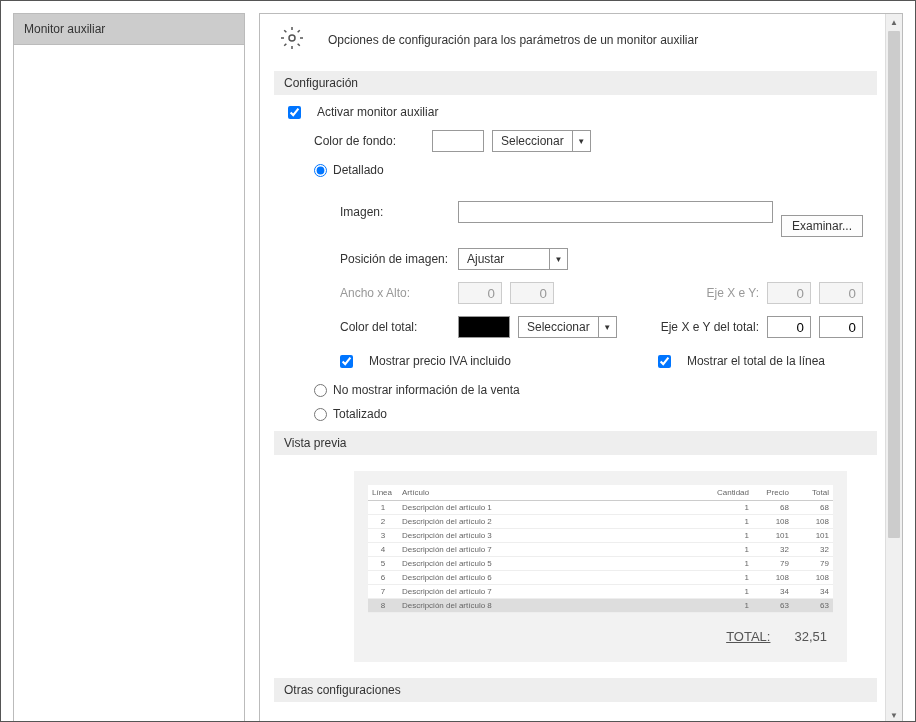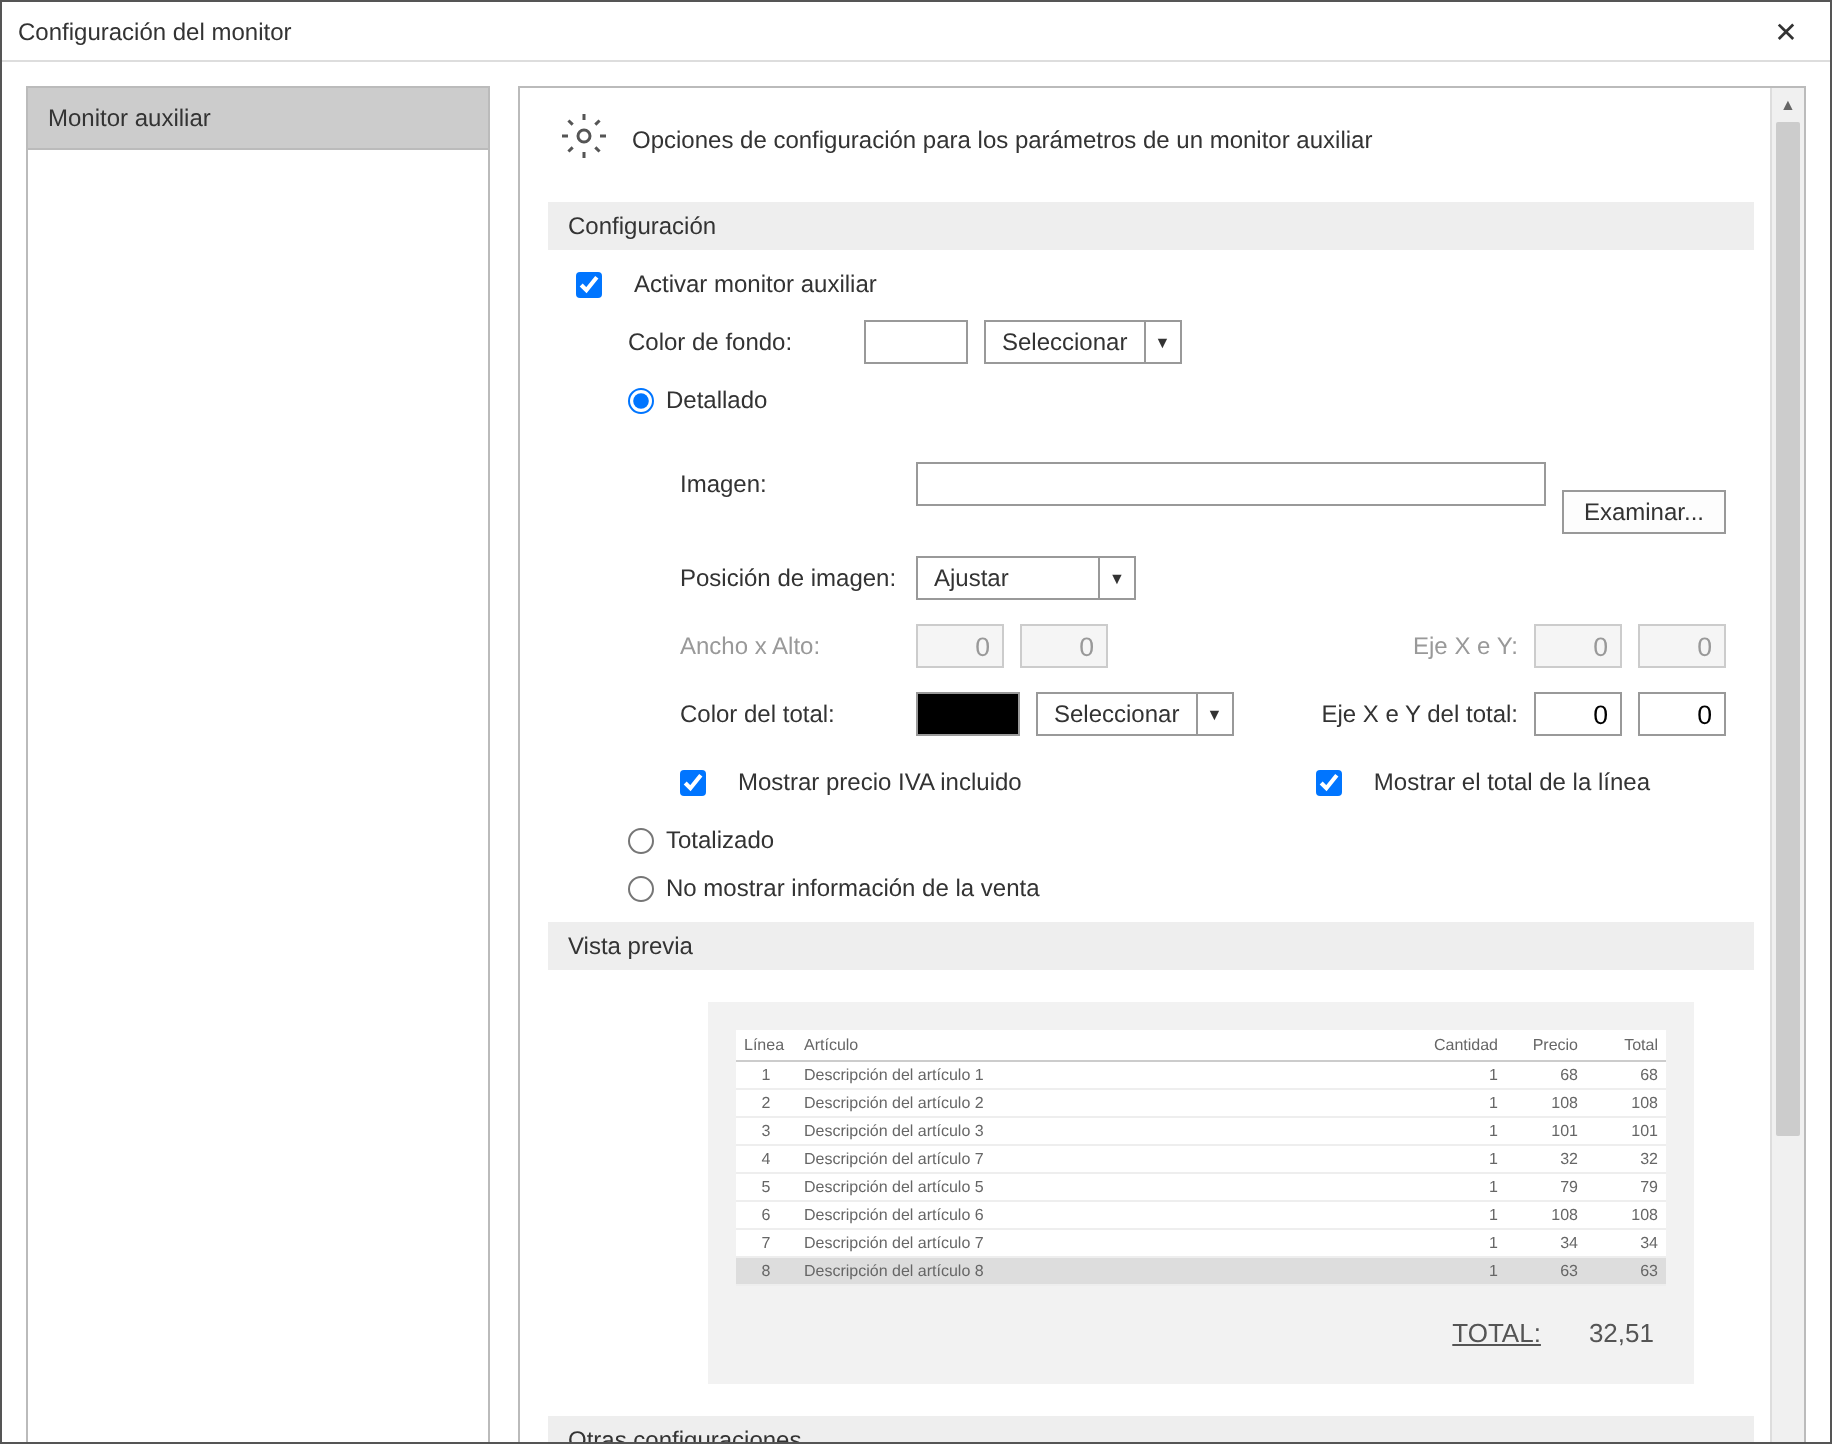--- a/index.html
+++ b/index.html
@@ -17,21 +17,21 @@
     .sidebar { width: 232px; border: 1px solid #bbb; }
     .sidebar-item { padding: 8px 10px; background: #ccc; border-bottom: 1px solid #bbb; cursor: pointer; }
     
     .content-panel { flex: 1; border: 1px solid #bbb; display: flex; overflow: hidden; }
     .content-inner { flex: 1; padding: 12px 8px 12px 14px; overflow-y: auto; }
     .content-scrollbar { width: 17px; background: #f0f0f0; border-left: 1px solid #ddd; display: flex; flex-direction: column; }
     .scroll-up, .scroll-down { height: 17px; display: flex; align-items: center; justify-content: center; font-size: 8px; color: #666; cursor: pointer; }
     .scroll-track { flex: 1; position: relative; }
     .scroll-thumb { position: absolute; top: 0; left: 2px; right: 2px; height: 75%; background: #ccc; border-radius: 1px; }
     
-    .header-row { display: flex; align-items: center; gap: 12px; margin-bottom: 18px; padding-left: 6px; }
+    .header-row { display: flex; align-items: center; gap: 24px; margin-bottom: 18px; padding-left: 6px; }
     .gear-icon svg { width: 24px; height: 24px; }
     
     .section-header { background: #eee; padding: 5px 10px; margin-bottom: 10px; font-size: 12px; }
     
     .form-area { padding: 0 14px; }
     
     .checkbox-row { display: flex; align-items: center; gap: 16px; margin-bottom: 10px; }
     .checkbox-row input[type="checkbox"] { width: 13px; height: 13px; }
     
     .sub-group { padding-left: 26px; }
@@ -66,26 +66,20 @@
     .preview-table td.r { text-align: right; }
     .preview-table tr.selected td { background: #ddd; }
     .preview-total { display: flex; justify-content: flex-end; gap: 24px; padding: 16px 6px 4px; font-size: 13px; color: #555; }
     .preview-total .lbl { font-weight: normal; text-decoration: underline; }
   </style>
 </head>
 <body>
 
 <div class="window">
 
-  <div class="titlebar">
-    <span class="titlebar-text">Configuración del monitor</span>
-    <div class="close-btn">
-      <span>✕</span>
-    </div>
-  </div>
 
   <div class="content-wrapper">
     <div class="main-area">
 
       <div class="sidebar">
         <div class="sidebar-item">
           <span>Monitor auxiliar</span>
         </div>
       </div>
 
@@ -175,26 +169,26 @@
                   <div class="checkbox-row" style="margin-bottom:0;">
                     <input type="checkbox" checked="" style="">
                     <span>Mostrar el total de la línea</span>
                   </div>
                   <span style="width:30px;"></span>
                 </div>
               </div>
 
               <div class="radio-row">
                 <input type="radio" name="mode" style="">
-                <span>Totalizado</span>
+                <span>No mostrar información de la venta</span>
               </div>
 
               <div class="radio-row">
                 <input type="radio" name="mode" style="">
-                <span>No mostrar información de la venta</span>
+                <span>Totalizado</span>
               </div>
             </div>
           </div>
 
           <div class="section-header" style="margin-top:8px;">Vista previa</div>
 
           <div class="preview-box">
             <table class="preview-table">
               <thead>
                 <tr>

